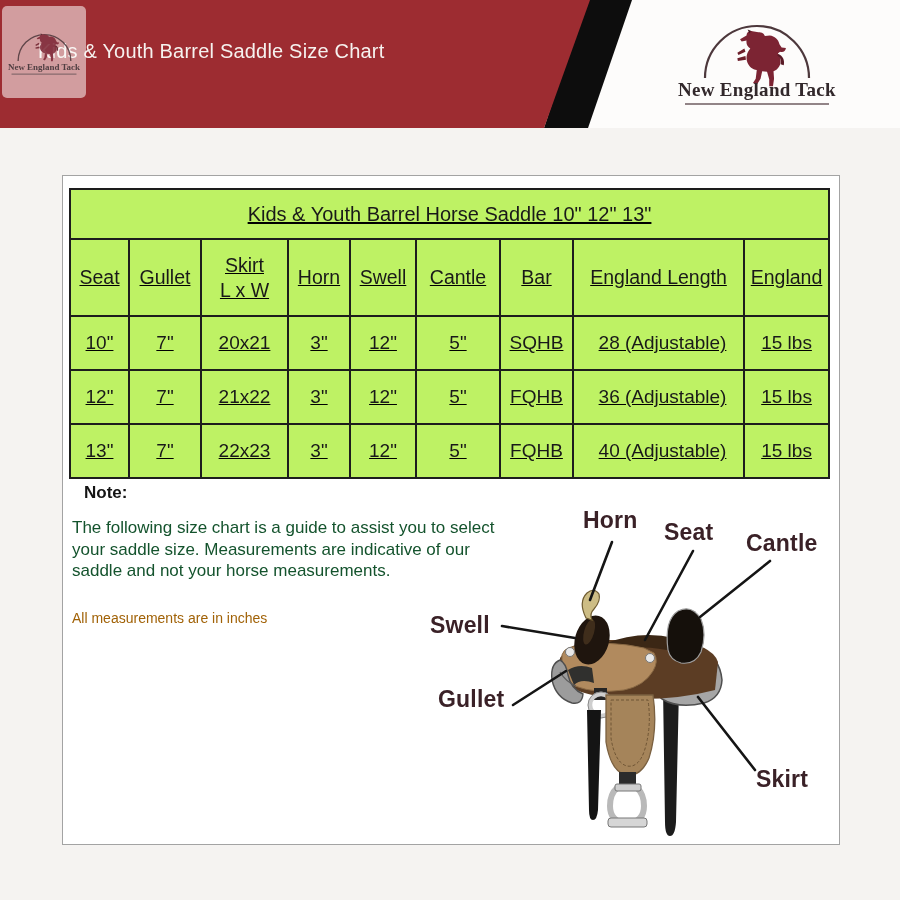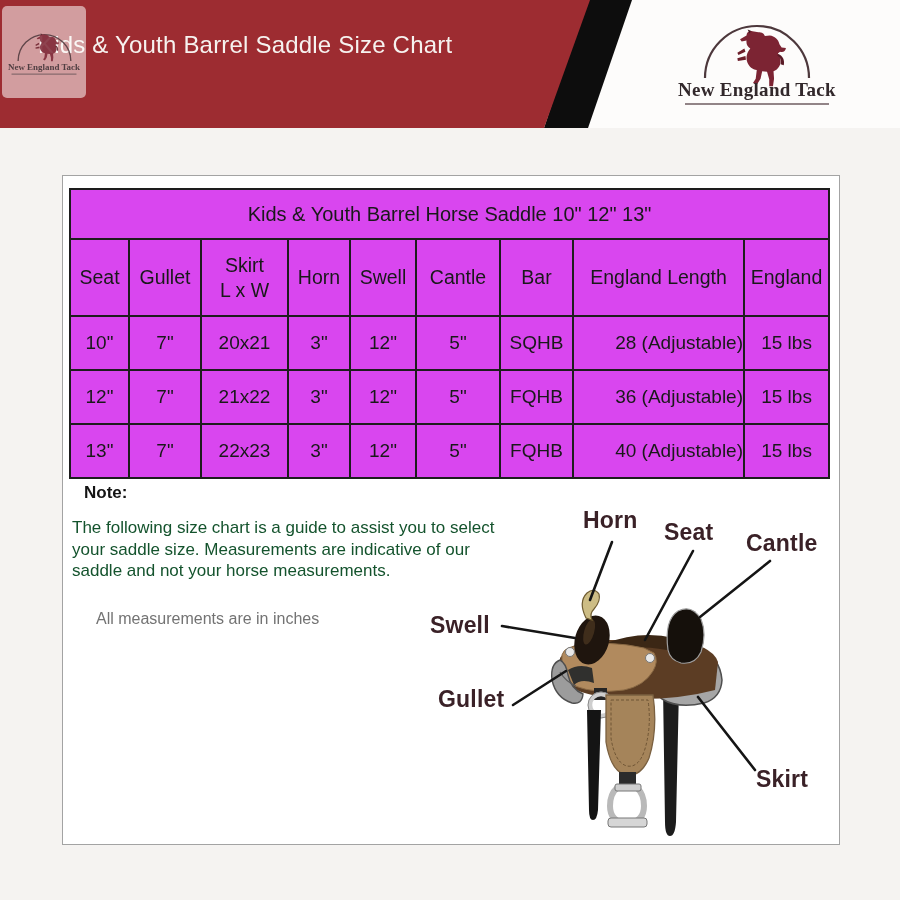--- a/index.html
+++ b/index.html
@@ -5,51 +5,51 @@
   html,body{margin:0;padding:0;}
   body{width:900px;height:900px;background:#f5f3f1;font-family:"Liberation Sans",sans-serif;}
   .page{position:relative;width:900px;height:900px;overflow:hidden;background:#f5f3f1;}
 
   
   .top-strip{position:absolute;left:0;top:0;width:900px;height:128px;background:#fdfcfb;}
   .banner-black{position:absolute;left:540px;top:0;width:96px;height:128px;background:#0d0d0d;
     clip-path:polygon(46px 0,92px 0,48px 128px,4px 128px);}
   .banner-red{position:absolute;left:0;top:0;width:590px;height:128px;background:#9d2c31;
     clip-path:polygon(0 0,590px 0,544px 128px,0 128px);}
-  .banner-title{position:absolute;left:38px;top:26px;font-size:24px;line-height:38px;
+  .banner-title{position:absolute;left:38px;top:32px;font-size:20px;line-height:38px;
     color:#f6f2ef;letter-spacing:.2px;z-index:5;text-align:center;}
 
   
   .watermark{position:absolute;left:2px;top:6px;width:84px;height:92px;z-index:6;
     background:rgba(253,251,250,.55);border-radius:5px;display:flex;align-items:center;justify-content:center;}
   .watermark svg{opacity:.85;}
 
   
   .brand{position:absolute;left:662px;top:2px;width:200px;height:114px;z-index:4;}
   .brand-text{font-family:"Liberation Serif",serif;font-weight:bold;font-size:19px;fill:#32282b;letter-spacing:.3px;}
   .wm-text{font-family:"Liberation Serif",serif;font-weight:bold;font-size:19px;fill:#3a2e32;}
 
   
   .panel{position:absolute;left:62px;top:175px;width:778px;height:670px;background:#ffffff;
     border:1.5px solid #a3a3a3;box-sizing:border-box;}
 
   
   table.size-table{position:absolute;left:69px;top:188px;width:759px;border-collapse:collapse;
-    table-layout:fixed;border:2.5px solid #1d1d1d;background:#d946ef;}
+    table-layout:fixed;border:2.5px solid #1d1d1d;background:#bef264;text-decoration:underline;}
   .size-table th,.size-table td{border:2px solid #1d1d1d;text-align:center;font-weight:normal;
     color:#191919;padding:0;font-size:19px;line-height:1.25;}
   .size-table .title-row th{height:48px;font-size:20px;}
   .size-table .header-row th{height:75px;white-space:pre-line;font-size:19.5px;}
   .size-table .data-row td{height:52px;}
-  .size-table td.col-stirrup{text-align:right;padding-left:8px;}
+  .size-table td.col-stirrup{text-align:center;padding-left:8px;}
 
   
   .note-heading{position:absolute;left:84px;top:483px;font-size:17px;font-weight:bold;color:#141414;}
   .note-body{position:absolute;left:72px;top:517px;width:442px;font-size:17px;line-height:21.5px;color:#14532d;}
-  .note-footer{position:absolute;left:72px;top:610px;font-size:16px;color:#737373;margin-left:24px;}
+  .note-footer{position:absolute;left:72px;top:610px;font-size:14px;color:#a16207;}
 
   
   .diagram-svg{position:absolute;left:412px;top:492px;width:428px;height:356px;}
   .part-label{position:absolute;font-size:23px;font-weight:bold;color:#3a2127;letter-spacing:.2px;}
   .lbl-horn{left:583px;top:507px;}
   .lbl-seat{left:664px;top:519px;}
   .lbl-cantle{left:746px;top:530px;}
   .lbl-swell{left:430px;top:612px;}
   .lbl-gullet{left:438px;top:686px;}
   .lbl-skirt{left:756px;top:766px;}

